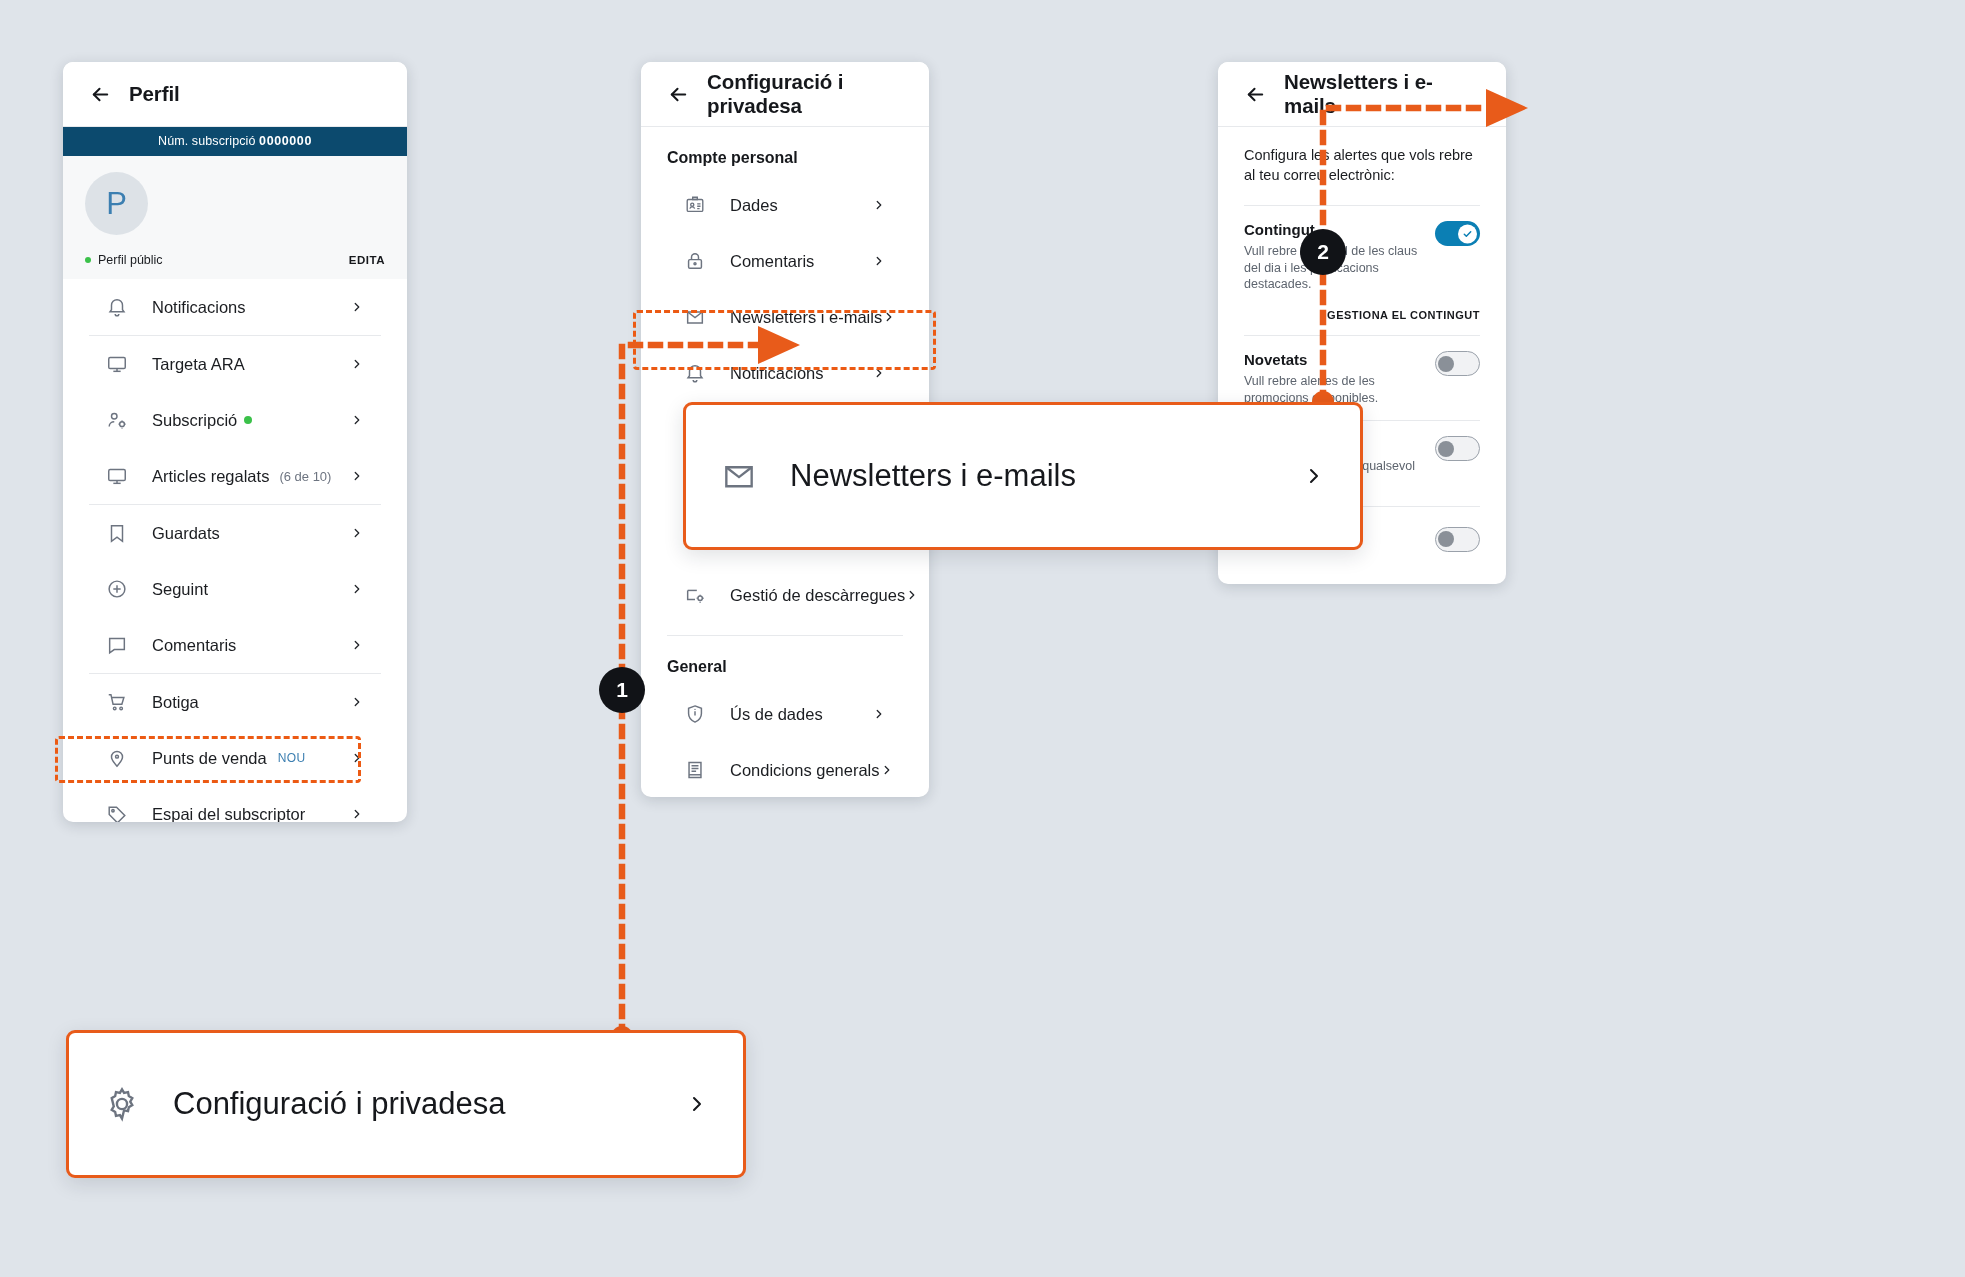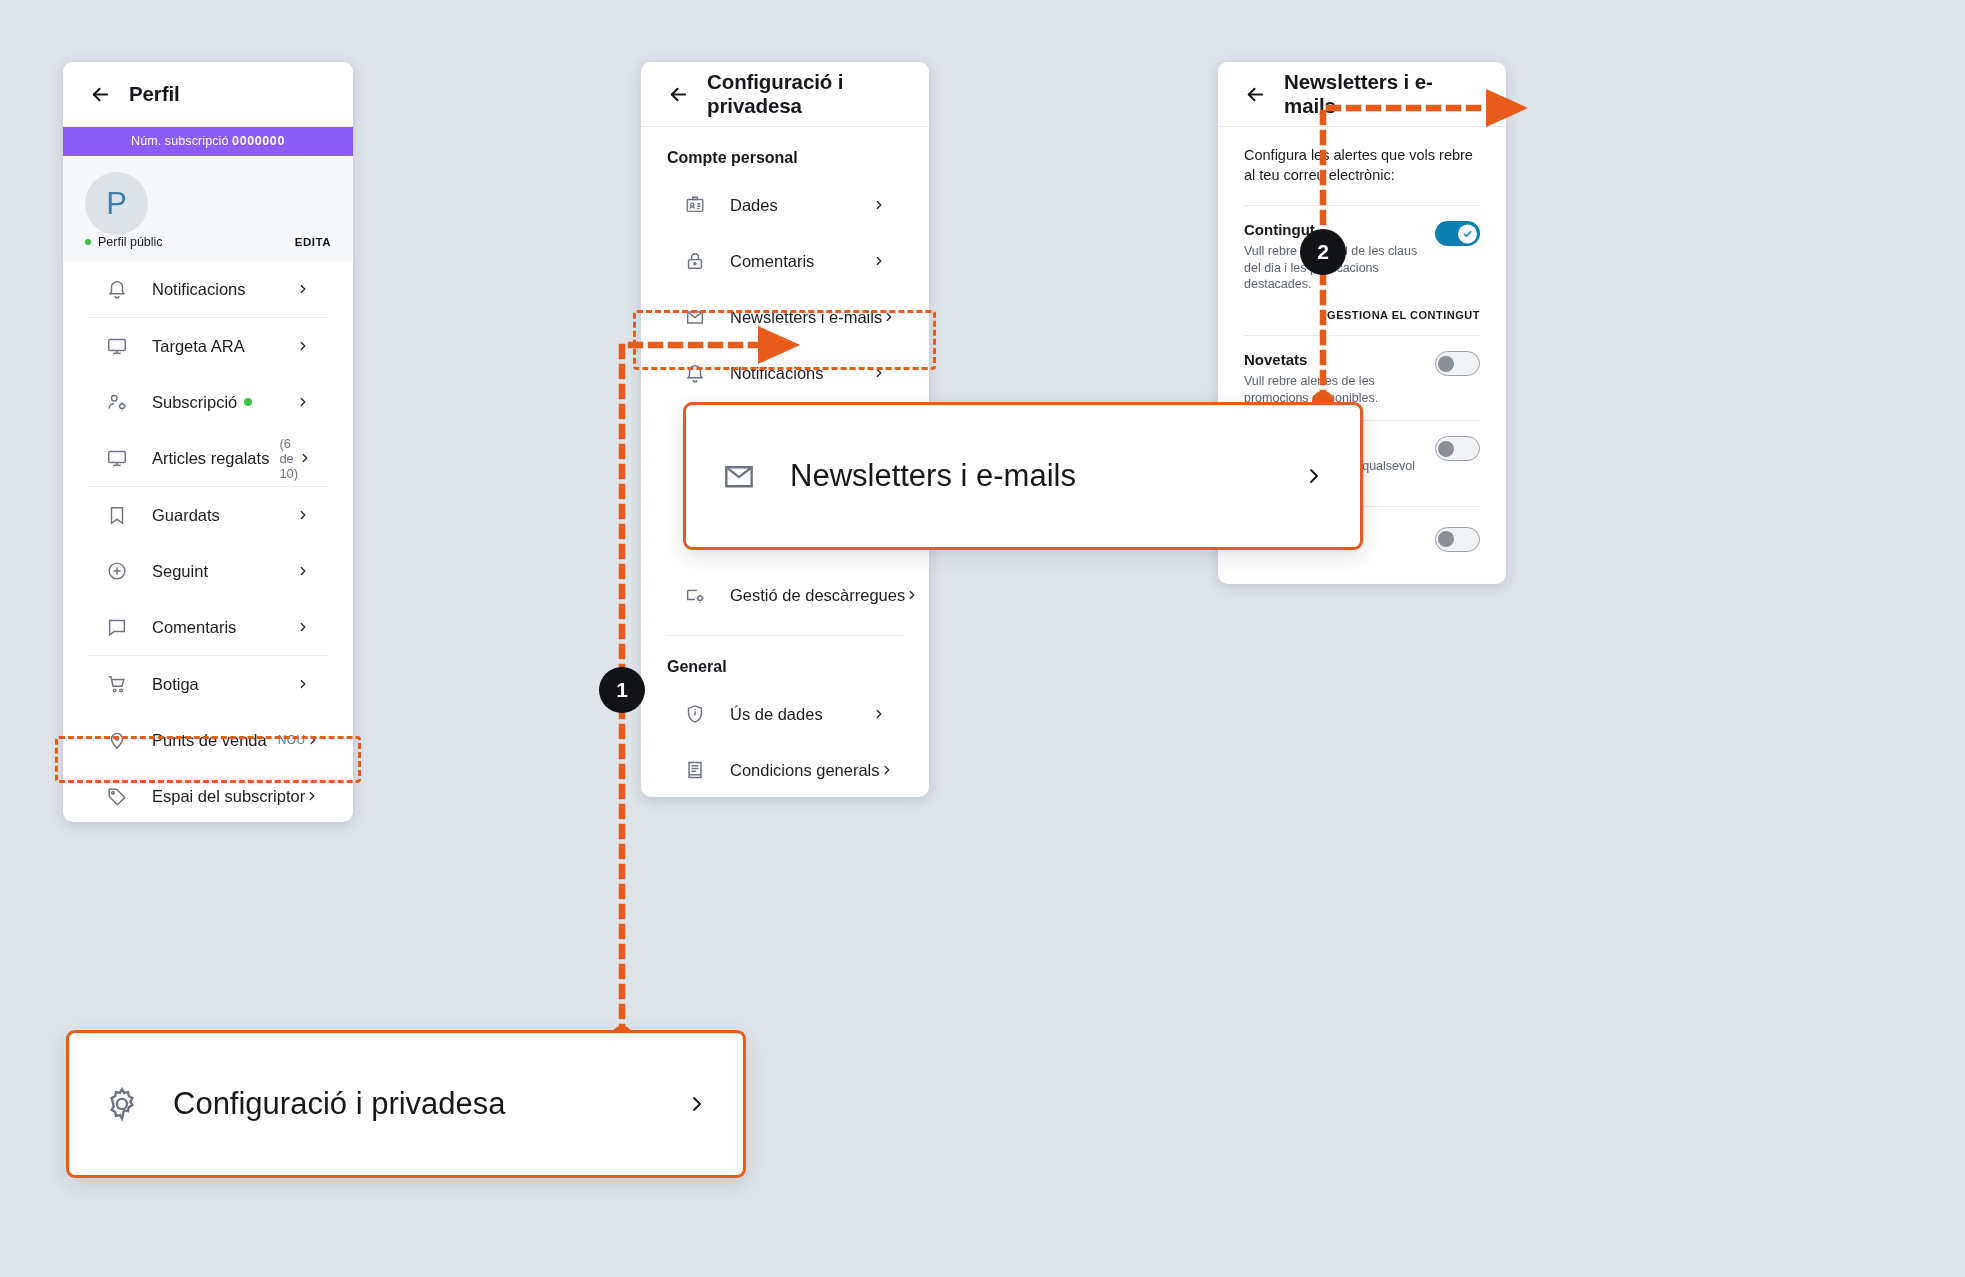--- a/index.html
+++ b/index.html
@@ -48,42 +48,42 @@
   .tag-nou {
     margin-left: 11px; font-size: 12px; color: #3c7fb1; letter-spacing: .4px;
   }
   .cnt-gift { margin-left: 10px; font-size: 13px; color: #6d7480; }
   .dot-green {
     display:inline-block; width: 8px; height: 8px; border-radius: 50%;
     background: #3bc14a; margin-left: 7px; vertical-align: 1px;
   }
 
   
-  #panel-profile { left: 63px; top: 62px; width: 290px; height: 760px; }
+  #panel-profile { left: 63px; top: 62px; width: 344px; height: 760px; }
   .subnum {
-    background: #8b5cf6; color: #fff;
+    background: #0c4a6e; color: #fff;
     font-size: 12.5px; text-align: center;
     padding: 7px 0 8px; letter-spacing: .1px;
   }
   .subnum b { font-weight: bold; letter-spacing: .6px; }
   .profile-card { background: #f7f8f9; padding: 16px 22px 12px; }
   .prof-top { display: flex; align-items: center; gap: 19px; }
   .avatar {
     width: 63px; height: 63px; border-radius: 50%;
     background: #dde2e7; color: #3c7fb1;
     display: flex; align-items: center; justify-content: center;
     font-size: 31px; font-weight: 300;
   }
   .prof-name { font-size: 19px; font-weight: bold; color: #16181c; }
   .prof-stats { margin-top: 7px; font-size: 13.5px; color: #1b1d21; }
   .prof-stats .n { color: #3c7fb1; }
   .prof-stats .gap { display: inline-block; width: 17px; }
   .prof-foot {
     display: flex; align-items: center;
-    font-size: 12.5px; color: #1b1d21;
+    margin-top: 18px; font-size: 12.5px; color: #1b1d21;
   }
   .prof-foot .pub-dot {
     width: 6px; height: 6px; border-radius: 50%; background: #3bc14a; margin-right: 7px;
   }
   .prof-foot .edita {
     margin-left: auto; font-size: 11.5px; font-weight: bold;
     letter-spacing: .5px; color: #16181c;
   }
 
   

